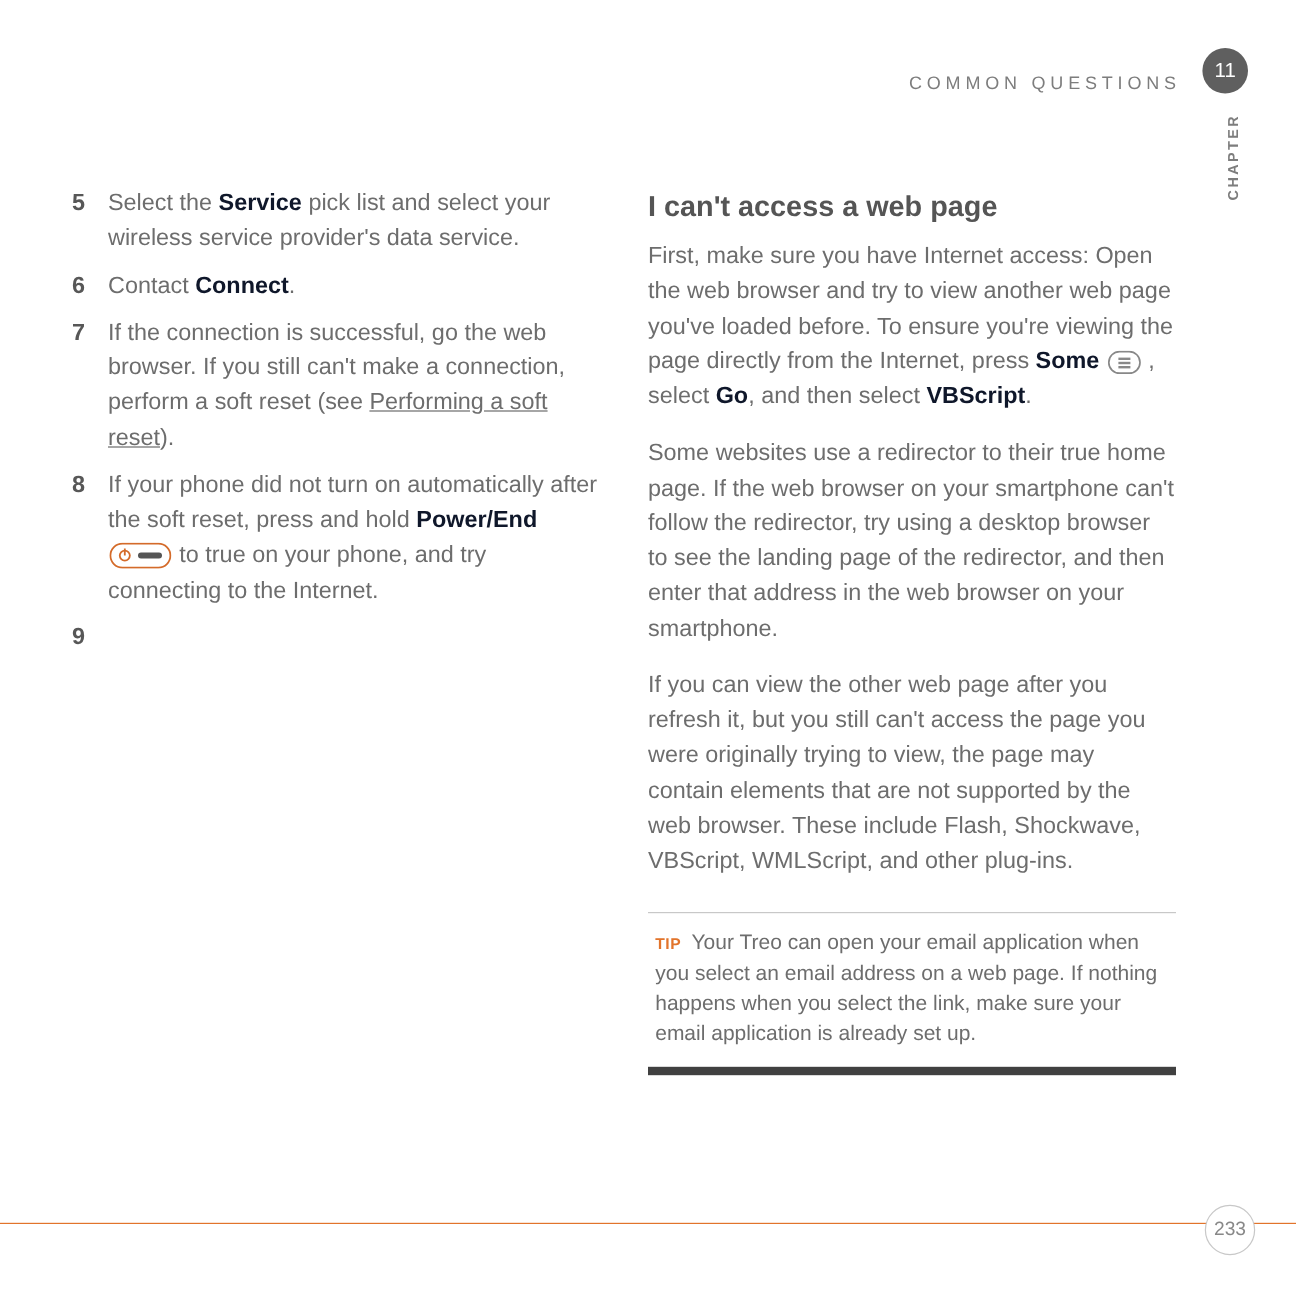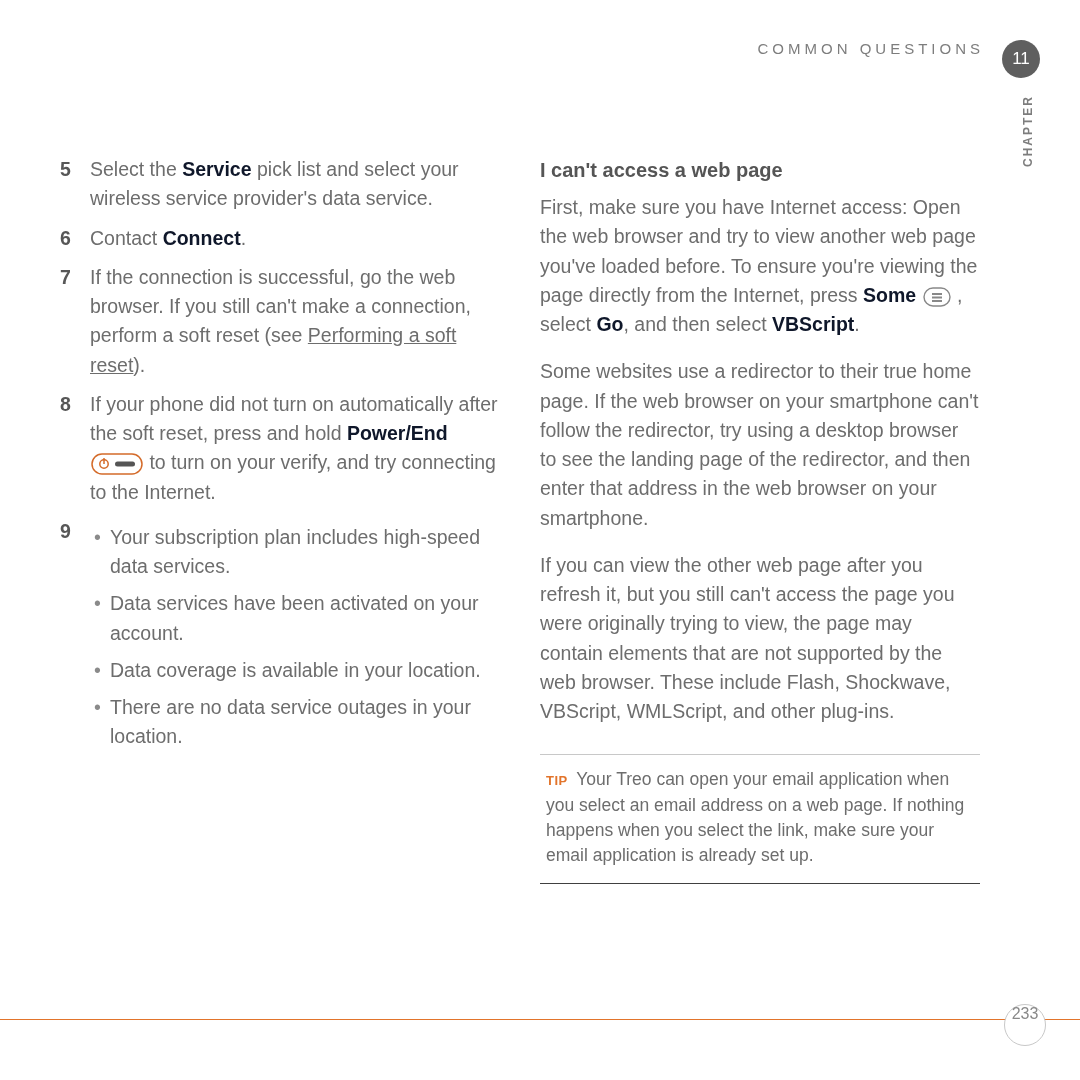--- a/index.html
+++ b/index.html
@@ -15,21 +15,21 @@
     position: relative;
     width: 1080px;
     height: 1080px;
     box-sizing: border-box;
   }
   .header {
     position: absolute;
     top: 40px;
     right: 40px;
     display: flex;
-    align-items: flex-start;
+    align-items: flex-end;
     gap: 18px;
   }
   .header-title {
     letter-spacing: 4px;
     color: #7d7d7d;
     font-size: 15px;
   }
   .chapter-badge {
     width: 38px;
     height: 38px;
@@ -99,35 +99,35 @@
   ul.sub > li::before {
     content: "•";
     position: absolute;
     left: 4px;
     top: 0;
     color: #8a8a8a;
   }
   .bold { font-weight: 700; color: #0f172a; }
   .underline { text-decoration: underline; }
   h2.section {
-    font-size: 20px;
+    font-size: 24px;
     color: #555;
     margin: 0 0 8px 0;
     font-weight: 700;
   }
   .para { margin-bottom: 18px; }
   .icon {
     display: inline-block;
     vertical-align: middle;
     line-height: 0;
     margin: 0 1px;
   }
   .tipbox {
     border-top: 1px solid #c8c8c8;
-    border-bottom: 1px solid #404040;
+    border-bottom: 7px solid #404040;
     padding: 12px 6px 14px 6px;
     font-size: 17.5px;
     line-height: 1.45;
     color: #6d6d6d;
     margin-top: 28px;
   }
   .tiplabel {
     color: #e2742b;
     font-weight: 700;
     font-size: 13px;
@@ -144,20 +144,21 @@
   }
   .page-number {
     position: absolute;
     right: 34px;
     bottom: 34px;
     width: 40px;
     height: 40px;
     border: 1px solid #c8c8c8;
     border-radius: 50%;
     display: flex;
+    align-items: center;
     justify-content: center;
     font-size: 16px;
     color: #888;
     background: #fff;
   }
 </style>
 </head>
 <body>
 
 <div class="page">
@@ -207,33 +208,27 @@
             <span>If your phone did not turn on automatically after the soft reset, press and hold</span>
             <span class="bold">Power/End</span>
             <span class="icon">
               <svg width="52" height="22" viewBox="0 0 52 22">
                 <rect x="1" y="1" width="50" height="20" rx="10" fill="none" stroke="#d46b2a" stroke-width="1.5"></rect>
                 <circle cx="13" cy="11" r="4.2" fill="none" stroke="#d46b2a" stroke-width="1.5"></circle>
                 <line x1="13" y1="5" x2="13" y2="11" stroke="#d46b2a" stroke-width="1.5"></line>
                 <rect x="24" y="8.5" width="20" height="5" rx="2.5" fill="#555"></rect>
               </svg>
             </span>
-            <span>to turn on your verify, and try connecting to the Internet.</span>
+            <span>to true on your phone, and try connecting to the Internet.</span>
           </span>
         </li>
 
         <li>
           <span class="num">9</span>
           <span class="body">
-            <ul class="sub">
-              <li>Your subscription plan includes high-speed data services.</li>
-              <li>Data services have been activated on your account.</li>
-              <li>Data coverage is available in your location.</li>
-              <li>There are no data service outages in your location.</li>
-            </ul>
           </span>
         </li>
 
       </ol>
     </div>
 
     <div class="col">
 
       <h2 class="section">I can't access a web page</h2>
 

